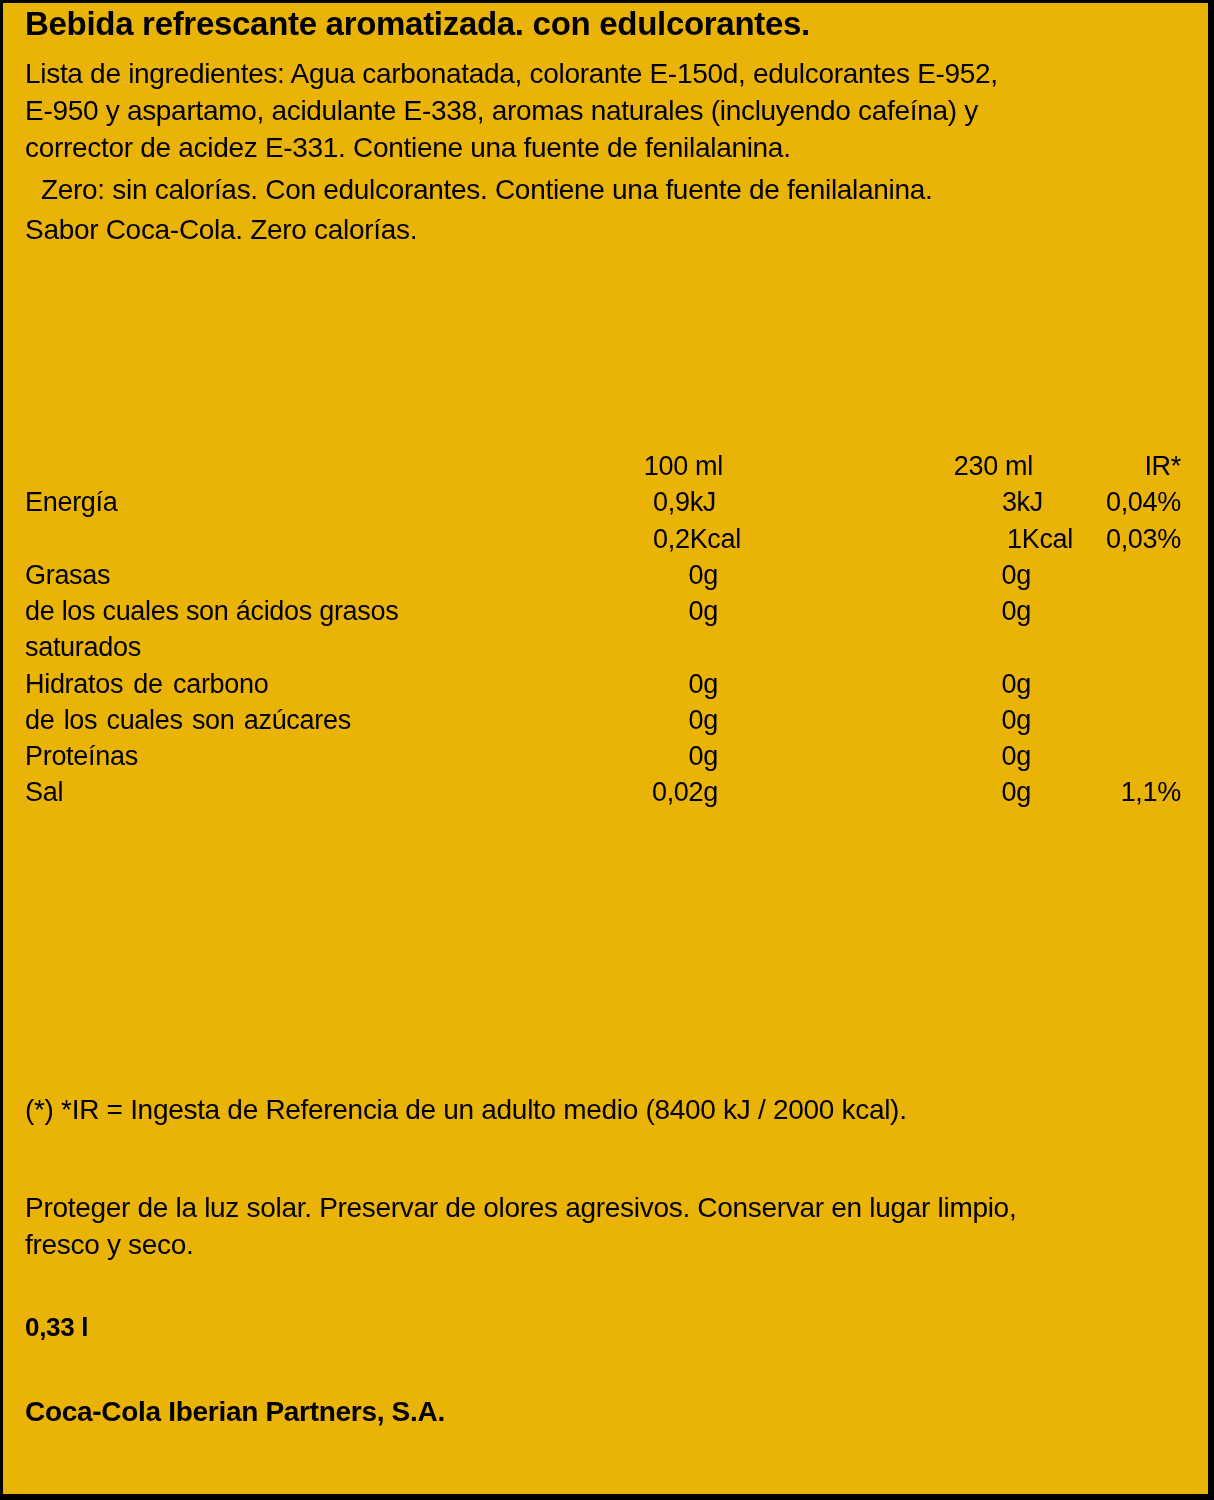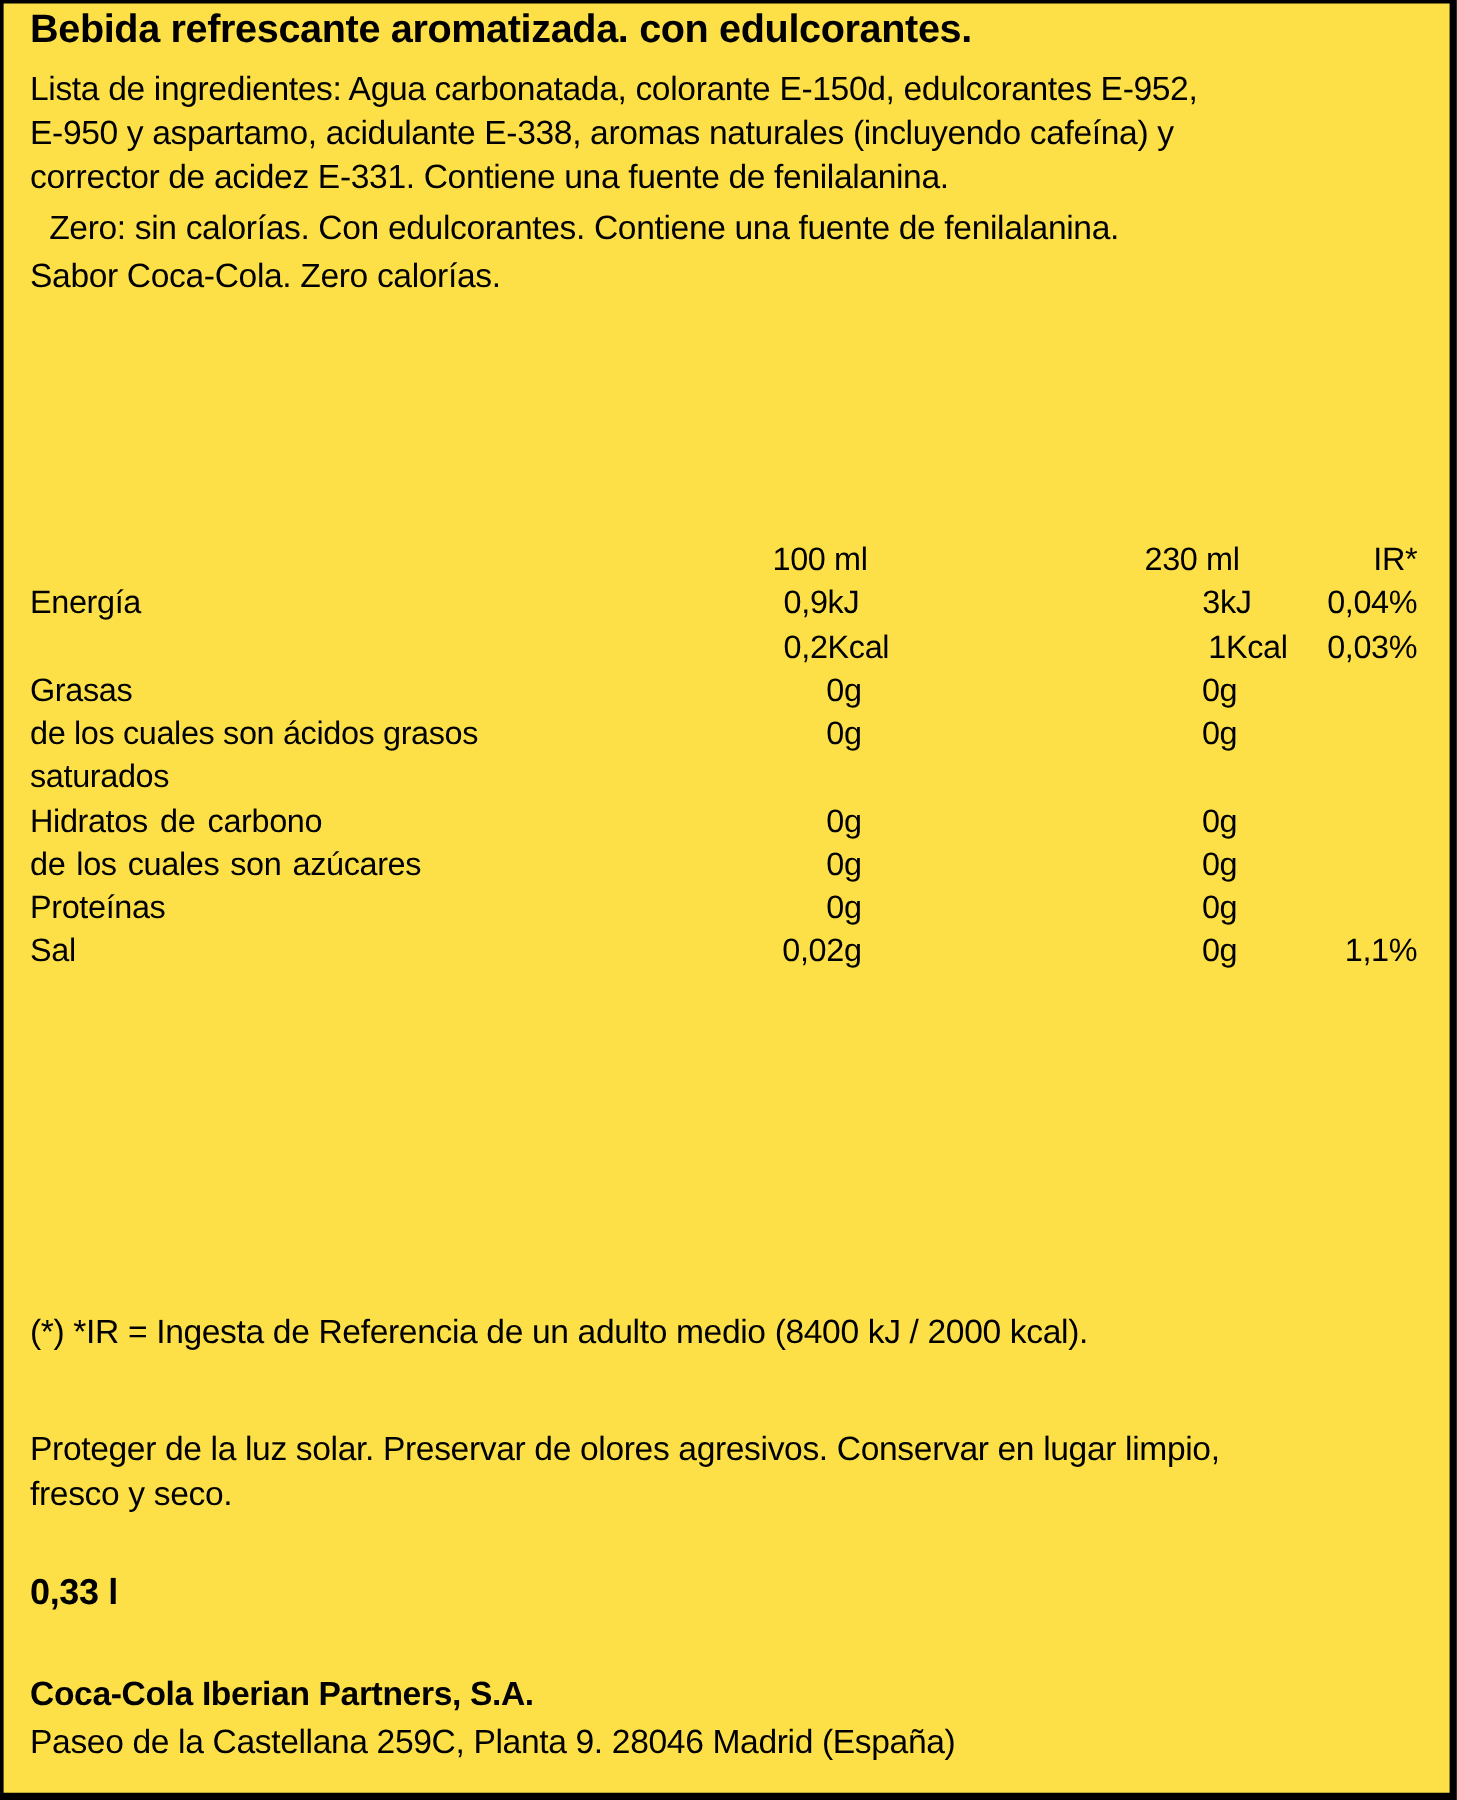--- a/index.html
+++ b/index.html
@@ -1,21 +1,21 @@
 <!DOCTYPE html>
 <html><head>
 <meta charset="utf-8">
 <style>
   html, body { margin:0; padding:0; background:#ffffff; }
   body { width:1214px; height:1500px; overflow:hidden; }
   .frame {
     position:absolute; left:0; top:0; width:1214px; height:1500px; box-sizing:border-box;
     border-top:3px solid #000; border-left:3px solid #000;
     border-right:6px solid #000; border-bottom:6px solid #000;
-    background:#fde047; color:#000;
+    background:#eab308; color:#000;
     font-family:"Liberation Sans", sans-serif;
   }
   .abs { position:absolute; white-space:nowrap; }
   .title { left:22px; top:2px; font-size:33px; font-weight:bold; letter-spacing:-0.3px; }
   .para { font-size:28px; line-height:37px; letter-spacing:-0.3px; }
   .tbl { font-size:27px; letter-spacing:-0.3px; }
   .r { text-align:right; }
   .bold { font-weight:bold; }
 </style>
 </head>
@@ -70,17 +70,16 @@
     <div class="abs tbl r" style="left:560px; width:155px; top:774px;">0,02g</div>
     <div class="abs tbl r" style="left:870px; width:158px; top:774px;">0g</div>
     <div class="abs tbl r" style="left:1060px; width:118px; top:774px;">1,1%</div>
   </div>
 
   <div class="abs para" style="left:22px; top:1088px;">(*) *IR = Ingesta de Referencia de un adulto medio (8400 kJ / 2000 kcal).</div>
 
   <div class="abs para" style="left:22px; top:1186px;">Proteger de la luz solar. Preservar de olores agresivos. Conservar en lugar limpio,</div>
   <div class="abs para" style="left:22px; top:1223px;">fresco y seco.</div>
 
-  <div class="abs para bold" style="left:22px; top:1306px; font-size:30px;">0,33 l</div>
+  <div class="abs para bold" style="left:22px; top:1306px; font-size:26px;">0,33 l</div>
 
   <div class="abs para bold" style="left:22px; top:1390px;">Coca-Cola Iberian Partners, S.A.</div>
-  <div class="abs para" style="left:22px; top:1430px;">Paseo de la Castellana 259C, Planta 9. 28046 Madrid (España)</div>
 </div>
 
 </body></html>

